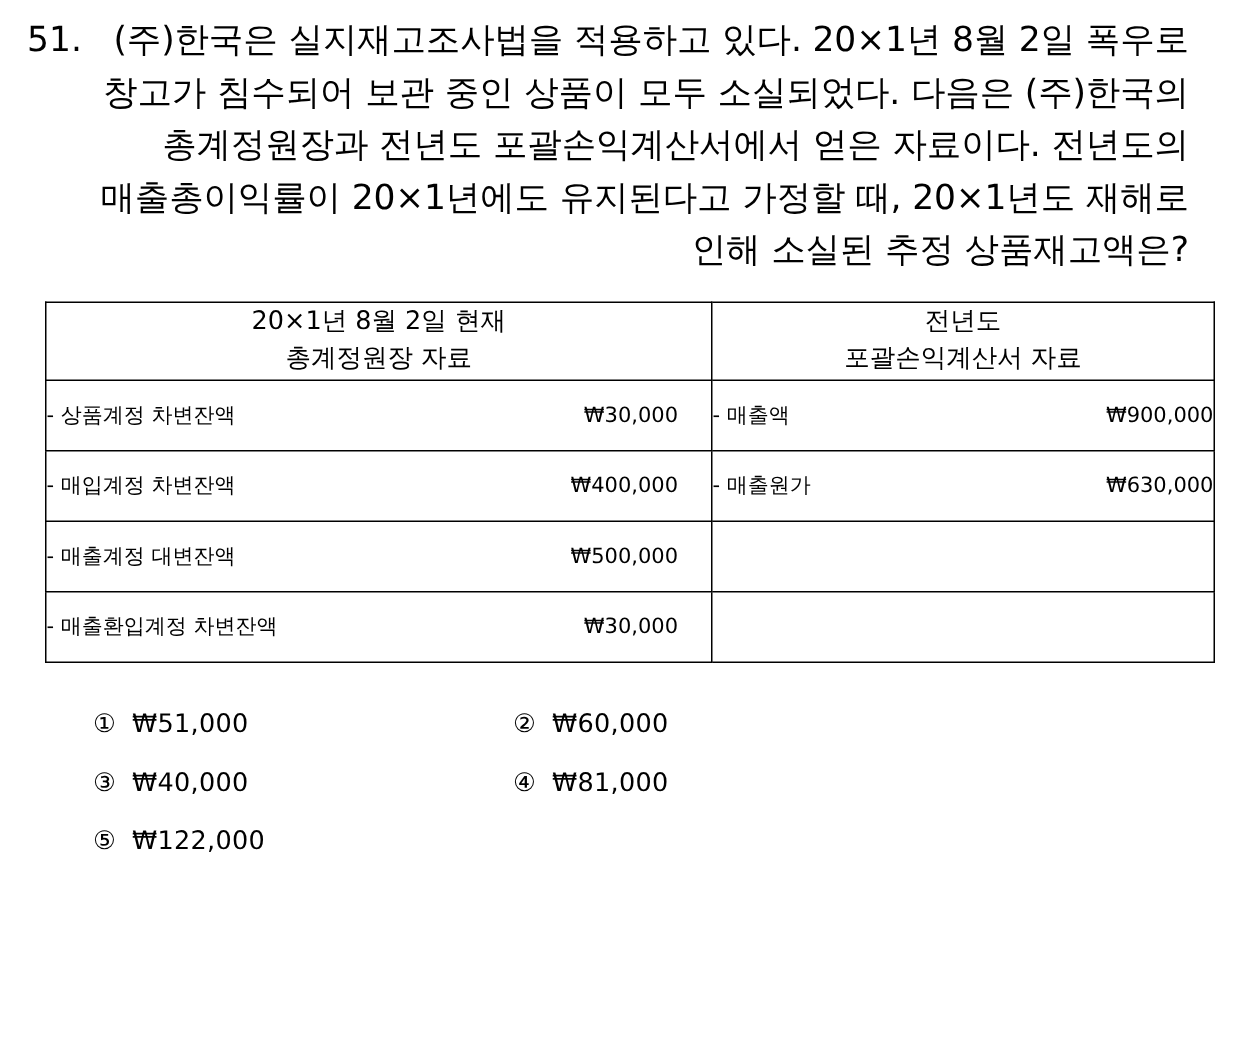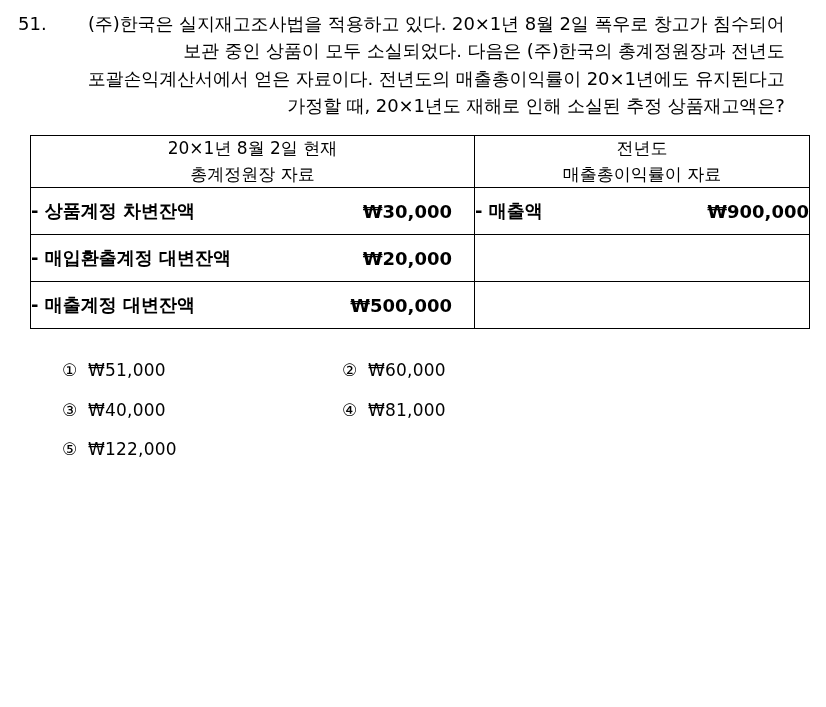--- a/index.html
+++ b/index.html
@@ -19,21 +19,21 @@
     position: relative;
     width: 826px;
     height: 707px;
     box-sizing: border-box;
     padding: 10px 18px 0 18px;
   }
   
   .question {
     display: flex;
     align-items: flex-start;
-    font-size: 18px;
+    font-size: 23px;
     line-height: 1.52;
   }
   .q-number {
     flex: 0 0 auto;
     padding-right: 8px;
     white-space: nowrap;
   }
   .q-body {
     flex: 1 1 auto;
     max-width: 730px;
@@ -60,23 +60,22 @@
     text-align: center;
     font-size: 17px;
     font-weight: normal;
     padding: 9px 4px 11px 4px;
     line-height: 1.5;
   }
   .hdr-line { display: block; }
 
   .row-cell {
     height: 46px;
-    font-size: 18px;
+    font-size: 14px;
     padding: 0 14px;
-    font-weight: bold;
   }
   .row-inner {
     display: flex;
     align-items: center;
     justify-content: space-between;
     white-space: nowrap;
   }
   .row-inner-right {
     display: flex;
     align-items: center;
@@ -128,21 +127,21 @@
       <col class="col-right">
     </colgroup>
     <thead>
       <tr>
         <th class="hdr-cell">
           <span class="hdr-line">20×1년 8월 2일 현재</span>
           <span class="hdr-line">총계정원장 자료</span>
         </th>
         <th class="hdr-cell">
           <span class="hdr-line">전년도</span>
-          <span class="hdr-line">매출총이익률이 자료</span>
+          <span class="hdr-line">포괄손익계산서 자료</span>
         </th>
       </tr>
     </thead>
     <tbody>
       <tr>
         <td class="row-cell">
           <div class="row-inner">
             <span class="item-label">- 상품계정 차변잔액</span>
             <span class="item-amount">₩30,000</span>
           </div>
@@ -150,35 +149,49 @@
         <td class="row-cell">
           <div class="row-inner-right">
             <span class="item-label">- 매출액</span>
             <span class="item-amount-r">₩900,000</span>
           </div>
         </td>
       </tr>
       <tr>
         <td class="row-cell">
           <div class="row-inner">
-            <span class="item-label">- 매입환출계정 대변잔액</span>
-            <span class="item-amount">₩20,000</span>
-          </div>
-        </td>
-        <td class="row-cell empty-cell"></td>
+            <span class="item-label">- 매입계정 차변잔액</span>
+            <span class="item-amount">₩400,000</span>
+          </div>
+        </td>
+        <td class="row-cell">
+          <div class="row-inner-right">
+            <span class="item-label">- 매출원가</span>
+            <span class="item-amount-r">₩630,000</span>
+          </div>
+        </td>
       </tr>
       <tr>
         <td class="row-cell">
           <div class="row-inner">
             <span class="item-label">- 매출계정 대변잔액</span>
             <span class="item-amount">₩500,000</span>
           </div>
         </td>
         <td class="row-cell empty-cell"></td>
       </tr>
+      <tr>
+        <td class="row-cell">
+          <div class="row-inner">
+            <span class="item-label">- 매출환입계정 차변잔액</span>
+            <span class="item-amount">₩30,000</span>
+          </div>
+        </td>
+        <td class="row-cell empty-cell"></td>
+      </tr>
     </tbody>
   </table>
 
   <div class="choices">
     <div class="choice">
       <span class="choice-marker">①</span>
       <span class="choice-text">₩51,000</span>
     </div>
     <div class="choice">
       <span class="choice-marker">②</span>

